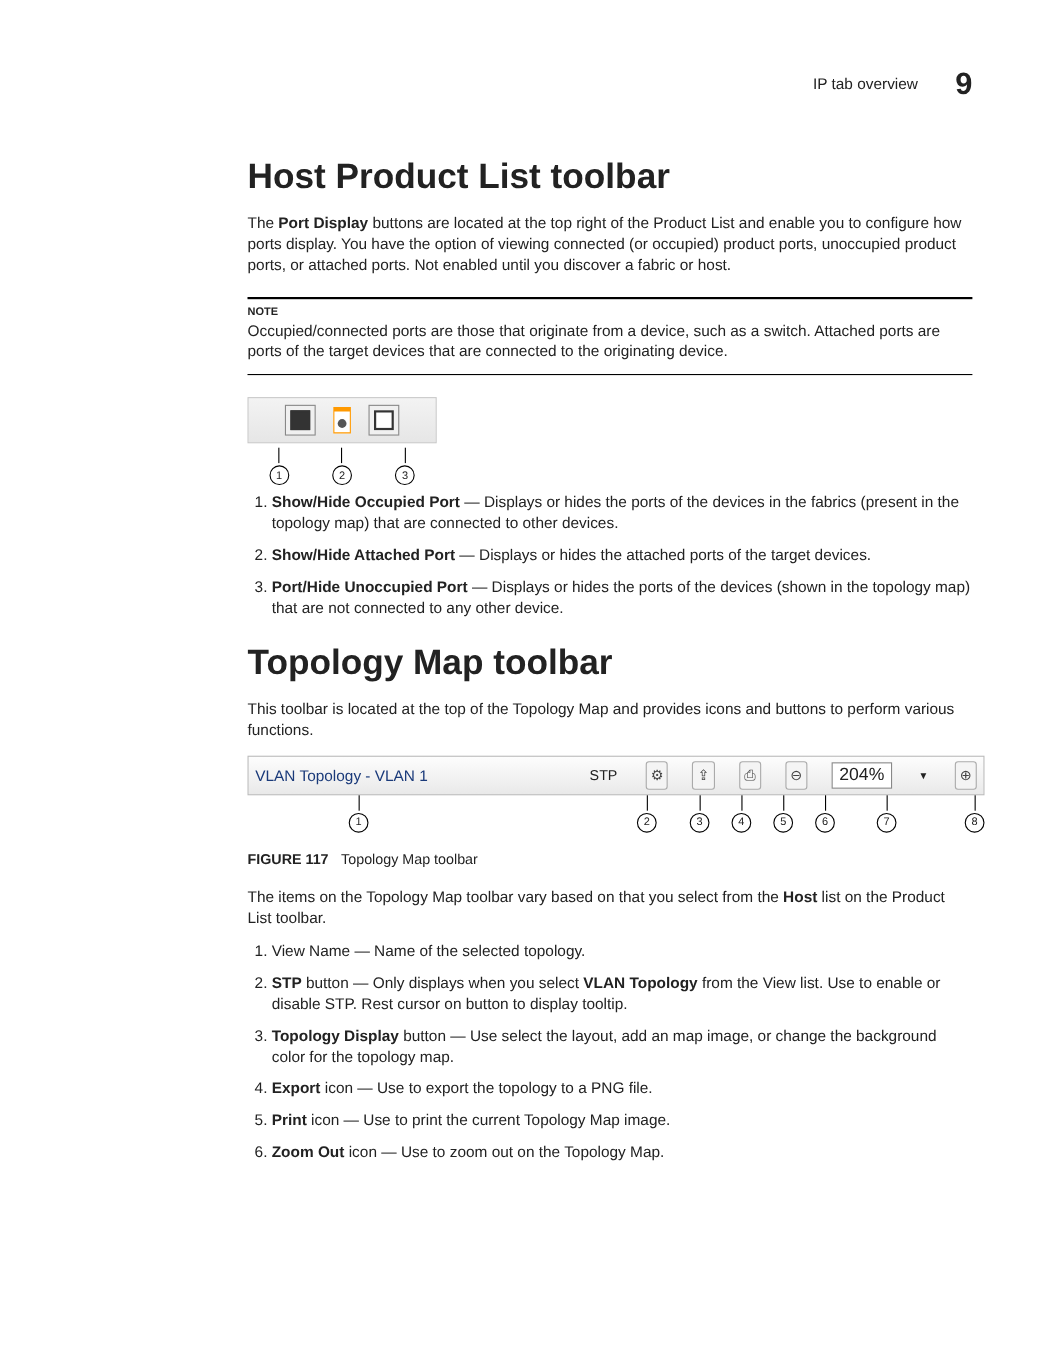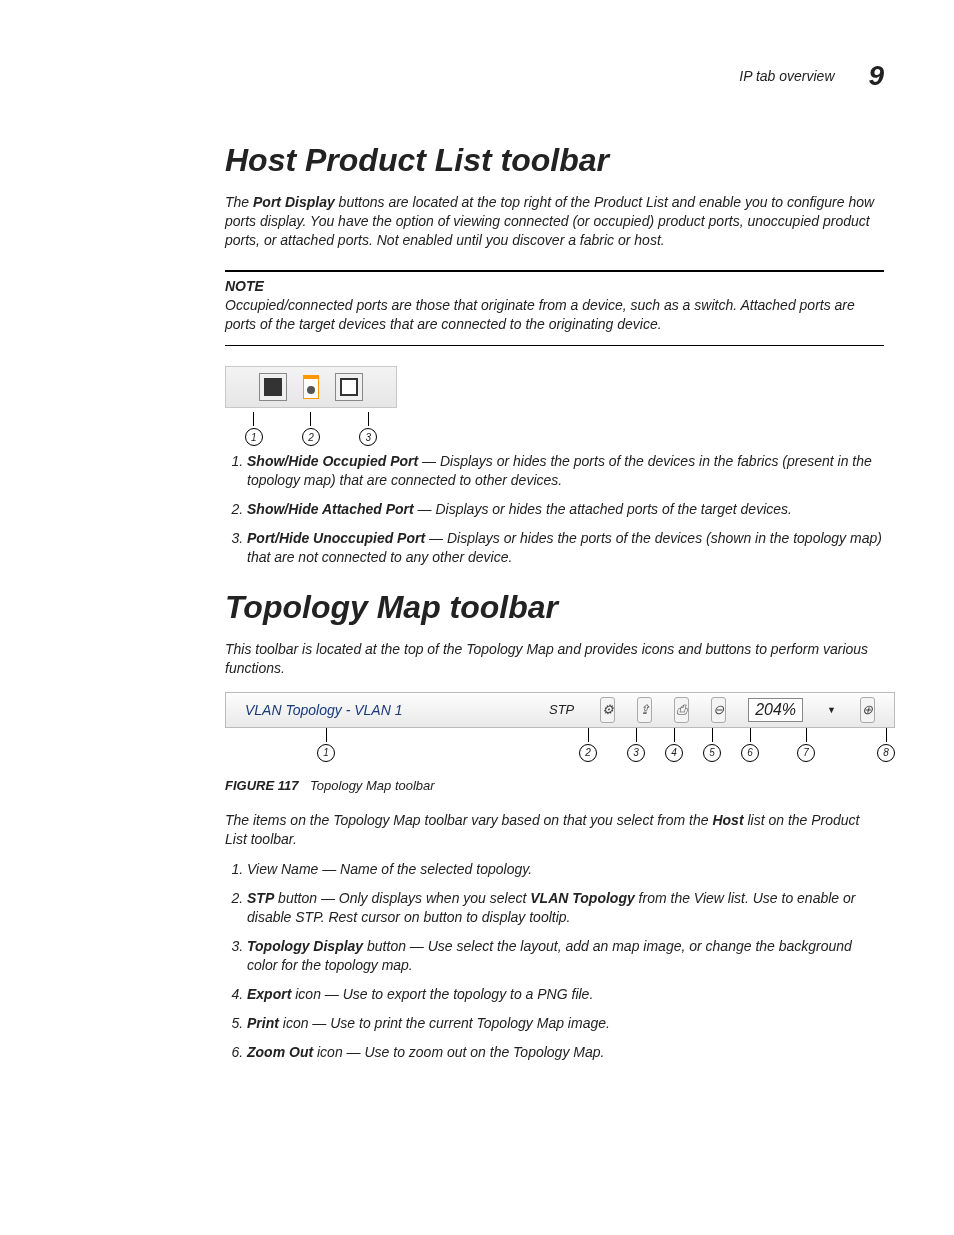--- a/index.html
+++ b/index.html
@@ -8,21 +8,20 @@
     color: #222;
     margin: 0;
     background: #fff;
   }
   .page {
     width: 946px;
     min-height: 1235px;
     padding: 60px 62px 60px 225px;
     box-sizing: border-box;
     position: relative;
-    font-style: italic;
   }
   .header {
     text-align: right;
     margin-bottom: 50px;
   }
   .header-label {
     font-size: 14px;
     margin-right: 30px;
     vertical-align: middle;
   }
@@ -40,21 +39,21 @@
   }
   p { margin: 0 0 12px 0; line-height: 1.35; }
   .note-rule-top {
     border-top: 2px solid #000;
     margin: 20px 0 4px 0;
   }
   .note-label {
     font-family: "Arial Narrow", Arial, sans-serif;
     font-stretch: condensed;
     font-weight: bold;
-    font-size: 14px;
+    font-size: 10px;
     margin: 6px 0 2px 0;
   }
   .note-rule-bottom {
     border-top: 1px solid #000;
     margin: 10px 0 20px 0;
   }
   .fig-caption {
     font-size: 13px;
     margin: 10px 0 18px 0;
   }
@@ -125,21 +124,21 @@
   
   .fig117 {
     margin: 14px 0 6px 0;
     width: 670px;
   }
   .fig117-bar {
     display:flex; align-items:center;
     background: linear-gradient(#fdfdfd,#e9e9e9);
     border:1px solid #bbb;
     height:34px;
-    padding:0 19px;
+    padding:0 6px;
     gap:22px;
   }
   .vlan-label {
     color:#1a3a7a; font-size:14px;
     flex: 0 0 260px;
   }
   .spacer { flex:1; }
   .stp-label { font-size:13px; margin-right:4px; }
   .tb-icon {
     width:24px;height:24px;border:1px solid #aaa;border-radius:3px;

